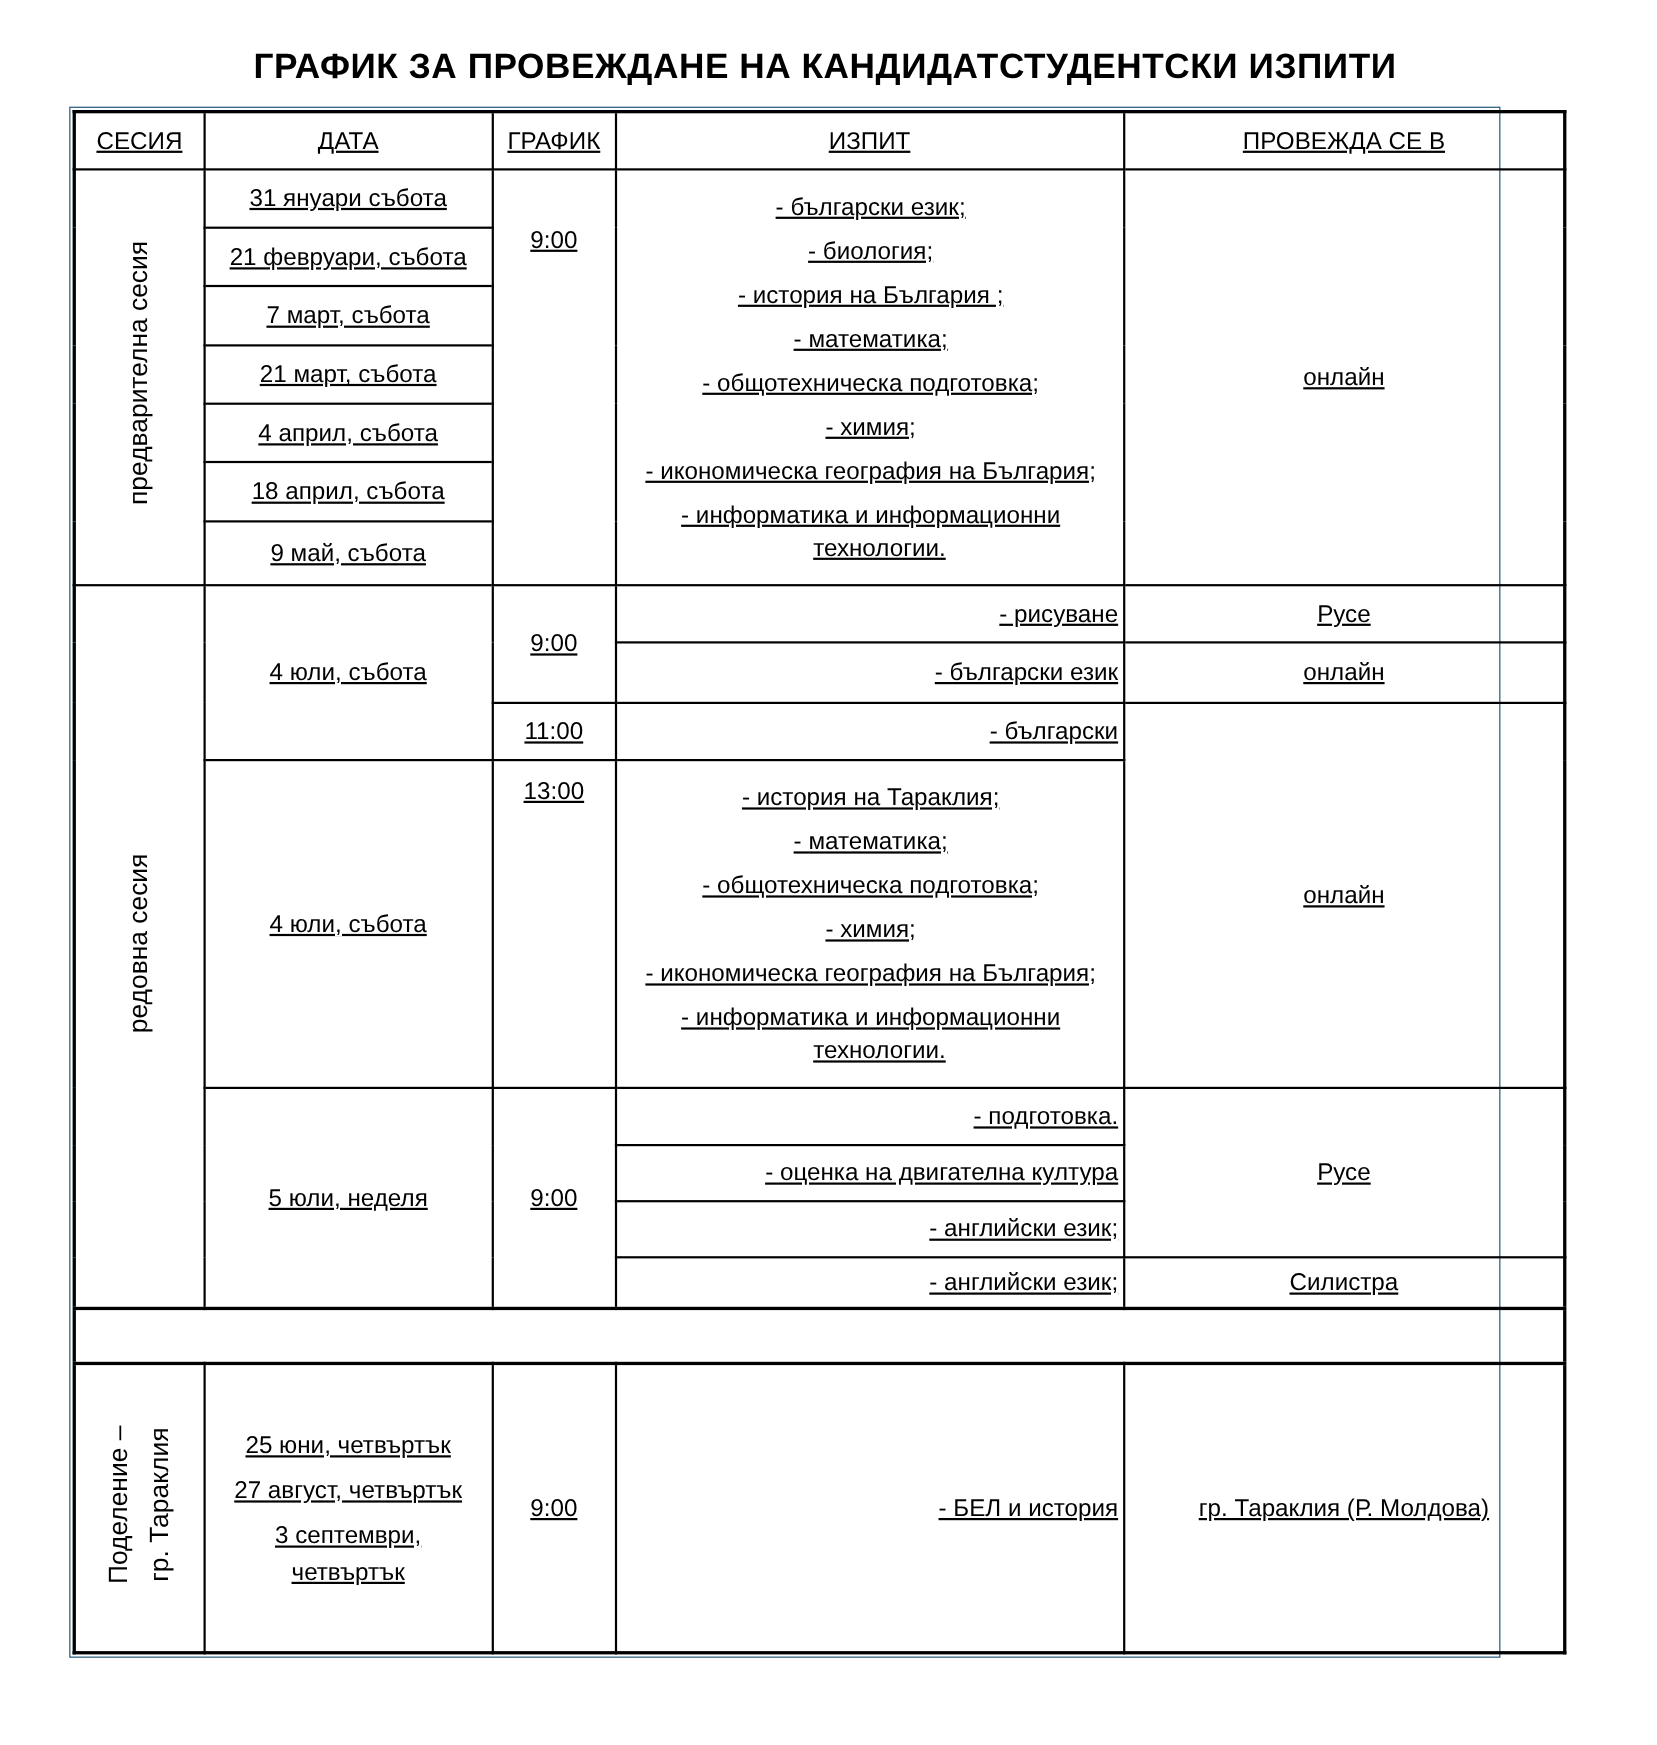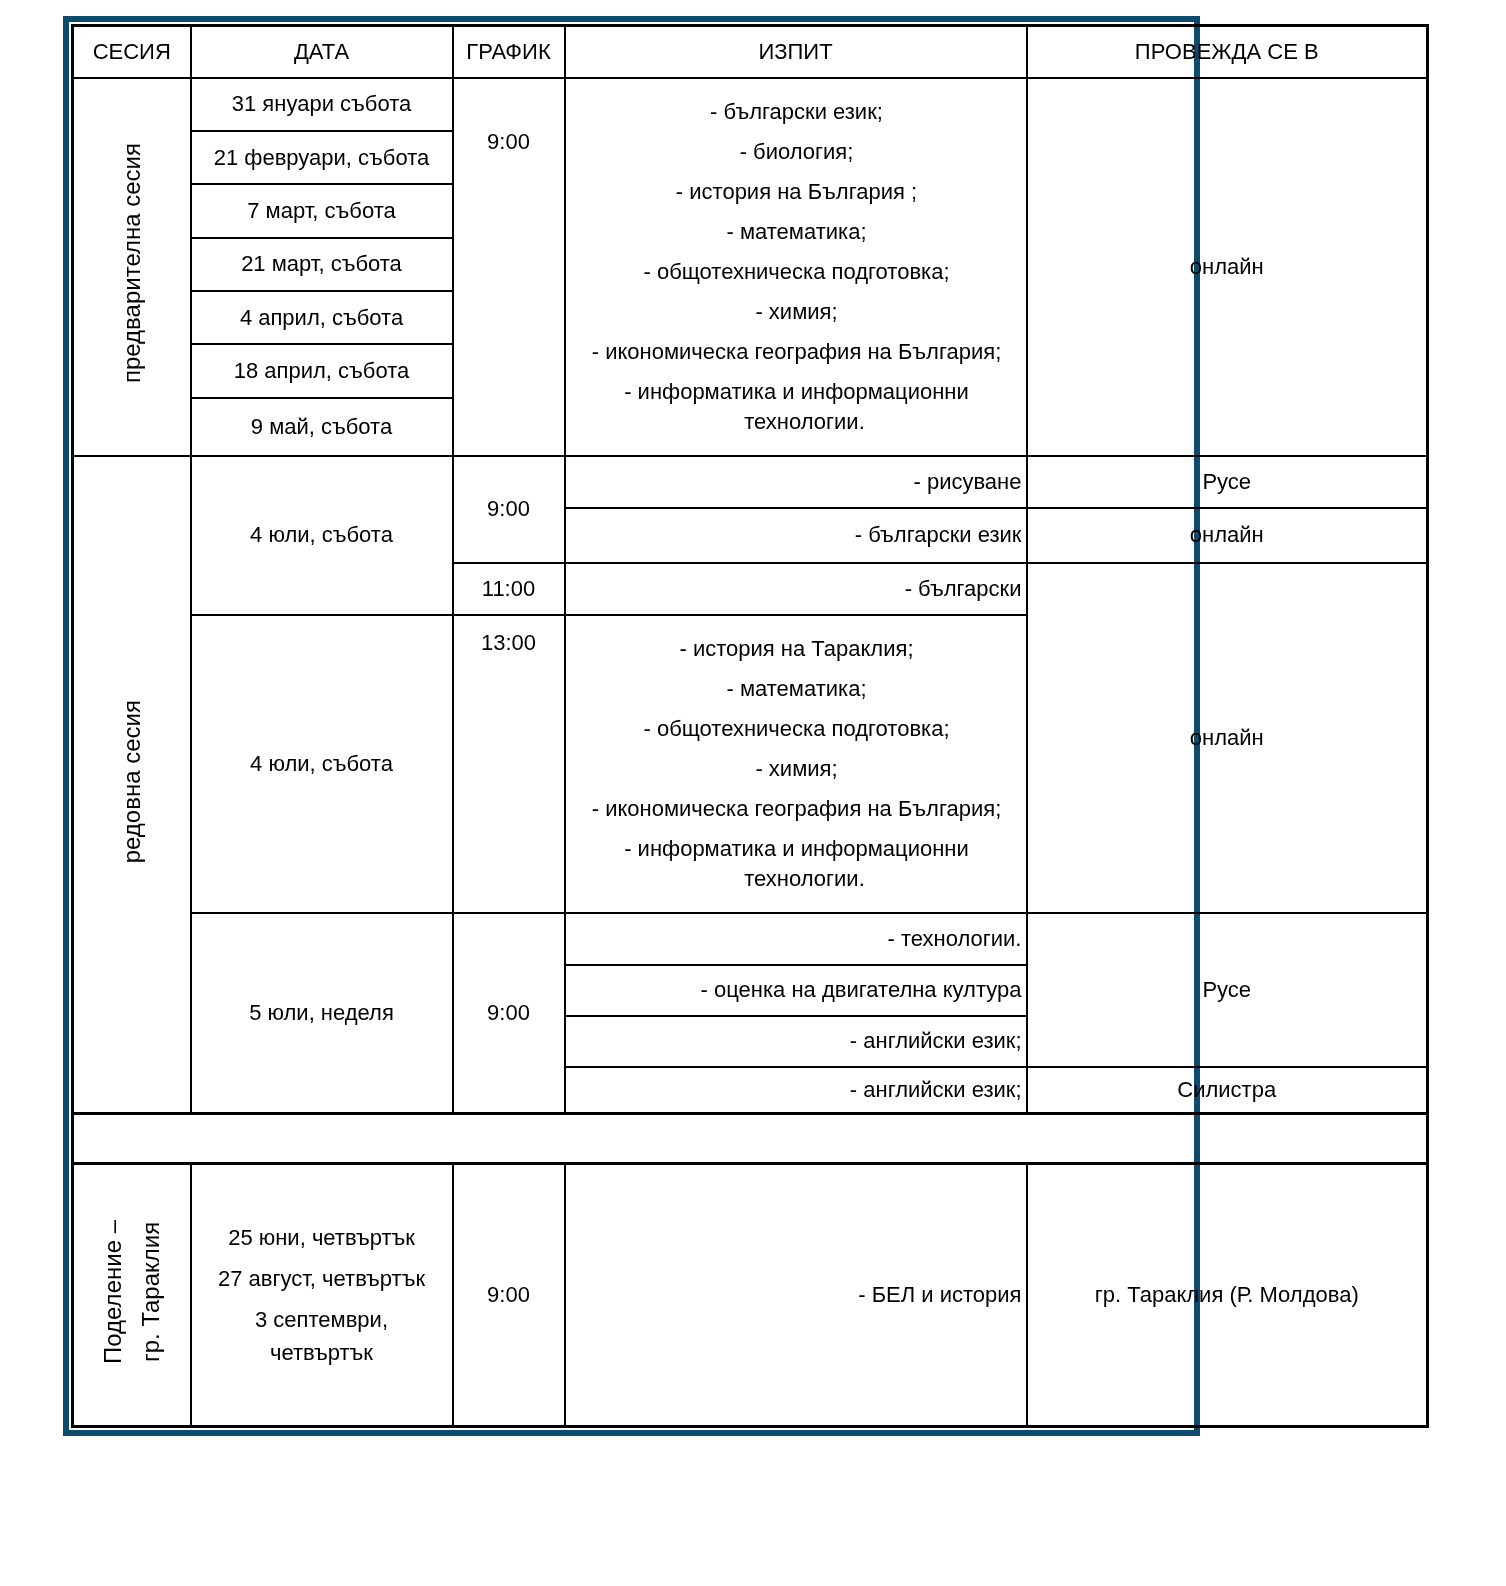--- a/index.html
+++ b/index.html
@@ -23,23 +23,24 @@
   }
   .doc-title {
     text-align: center;
     font-size: 32px;
     font-weight: bold;
     margin-top: 26px;
     margin-bottom: 18px;
     letter-spacing: 0.5px;
   }
   .outer-border {
-    border: 6px solid #0c4a6e;
+    border: 1px solid #0c4a6e;
     padding: 2px;
-    width: 1137px;
+    width: 1301px;
+    text-decoration: underline;
   }
   table.schedule {
     border-collapse: collapse;
     table-layout: fixed;
     width: 100%;
     border: 3px solid #000;
   }
   .schedule th, .schedule td {
     border: 2px solid #000;
     font-size: 22px;
@@ -102,20 +103,21 @@
   }
   .tdate-line { line-height: 33px; }
   .tdate-gap { margin-top: 8px; }
 </style>
 </head>
 <body>
 
 <div class="content">
 
 
+  <div class="doc-title">ГРАФИК ЗА ПРОВЕЖДАНЕ НА КАНДИДАТСТУДЕНТСКИ ИЗПИТИ</div>
 
   <div class="outer-border">
     <table class="schedule">
       <colgroup>
         <col class="c-session">
           <col class="c-date">
           <col class="c-start">
           <col class="c-exam">
           <col class="c-venue">
       </colgroup>
@@ -194,21 +196,21 @@
           <div class="exam-item">- общотехническа подготовка;</div>
           <div class="exam-item">- химия;</div>
           <div class="exam-item">- икономическа география на България;</div>
           <div class="exam-item">- информатика и информационни технологии.</div>
         </td>
       </tr>
 
       <tr class="rh52">
         <td rowspan="4">5 юли, неделя</td>
         <td rowspan="4">9:00</td>
-        <td class="exam-single">- технологии.</td>
+        <td class="exam-single">- подготовка.</td>
         <td rowspan="3">Русе</td>
       </tr>
       <tr class="rh50">
         <td class="exam-single">- оценка на двигателна култура</td>
       </tr>
       <tr class="rh50">
         <td class="exam-single">- английски език;</td>
       </tr>
       <tr class="rh47">
         <td class="exam-single">- английски език;</td>

